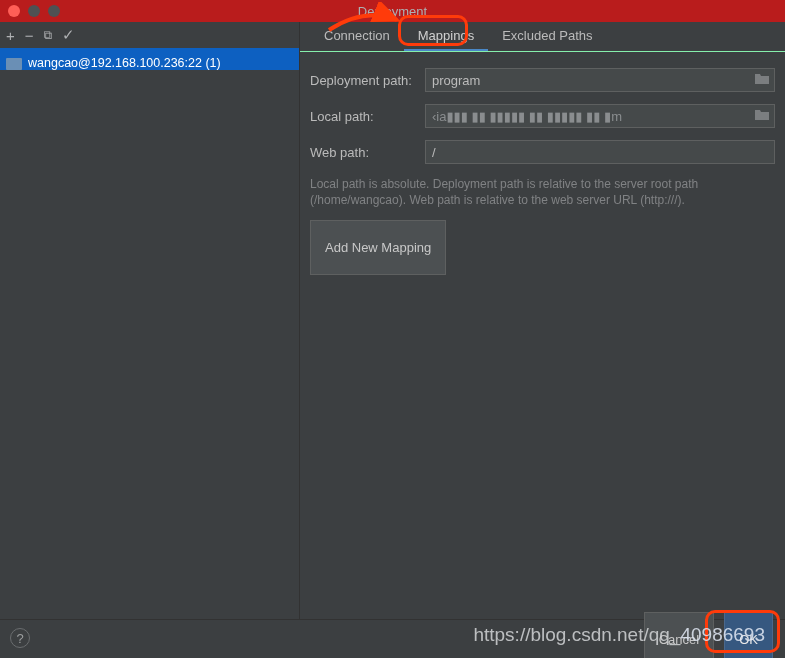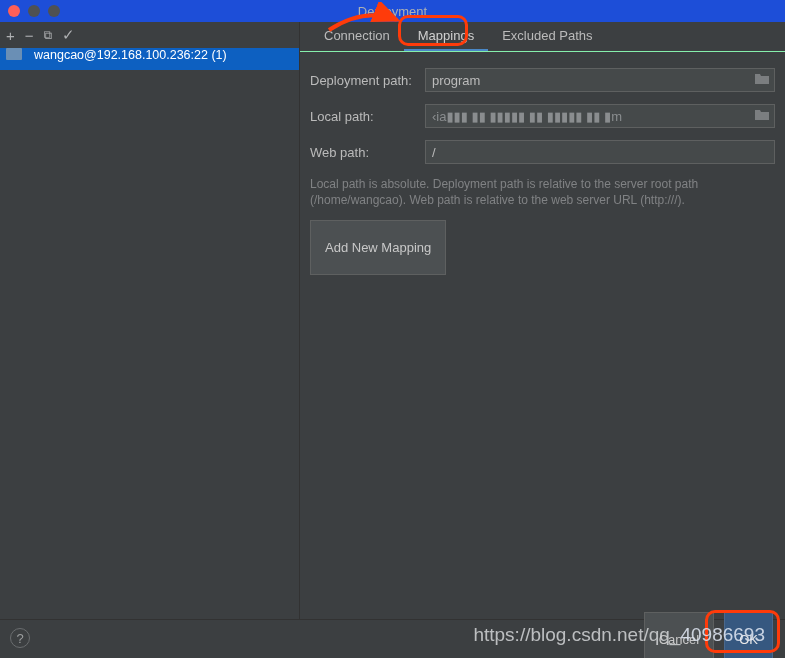--- a/index.html
+++ b/index.html
@@ -7,21 +7,21 @@
     width: 785px; height: 658px;
     background: #3c3f41;
     font-family: -apple-system, "Helvetica Neue", Arial, sans-serif;
     font-size: 13px;
     color: #bbbbbb;
     overflow: hidden;
     position: relative;
   }
   .titlebar {
     height: 22px;
-    background: #1d4ed8;
+    background: #b91c1c;
     display: flex;
     align-items: center;
     padding-left: 8px;
     position: relative;
   }
   .traffic { display: flex; gap: 8px; }
   .dot { width: 12px; height: 12px; border-radius: 50%; }
   .dot.red { background: #ff5f57; }
   .dot.grey1 { background: #4f5153; }
   .dot.grey2 { background: #4f5153; }
@@ -40,22 +40,22 @@
   .sb-toolbar {
     height: 26px;
     display: flex; align-items: center;
     padding-left: 6px; gap: 10px;
   }
   .sb-toolbar .icn { color: #afb1b3; cursor: pointer; font-size: 15px; }
   .server-item {
     height: 22px;
     background: #0d60c1;
     color: #ffffff;
-    display: flex; align-items: flex-start;
-    padding-left: 6px; gap: 12px;
+    display: flex; align-items: flex-end;
+    padding-left: 6px; gap: 6px;
     font-size: 12.5px;
   }
   .sftp-badge {
     width: 16px; height: 12px;
     background: #6a8fb5;
     border-radius: 1px;
     display: inline-block;
   }
   .content {
     flex: 1;

